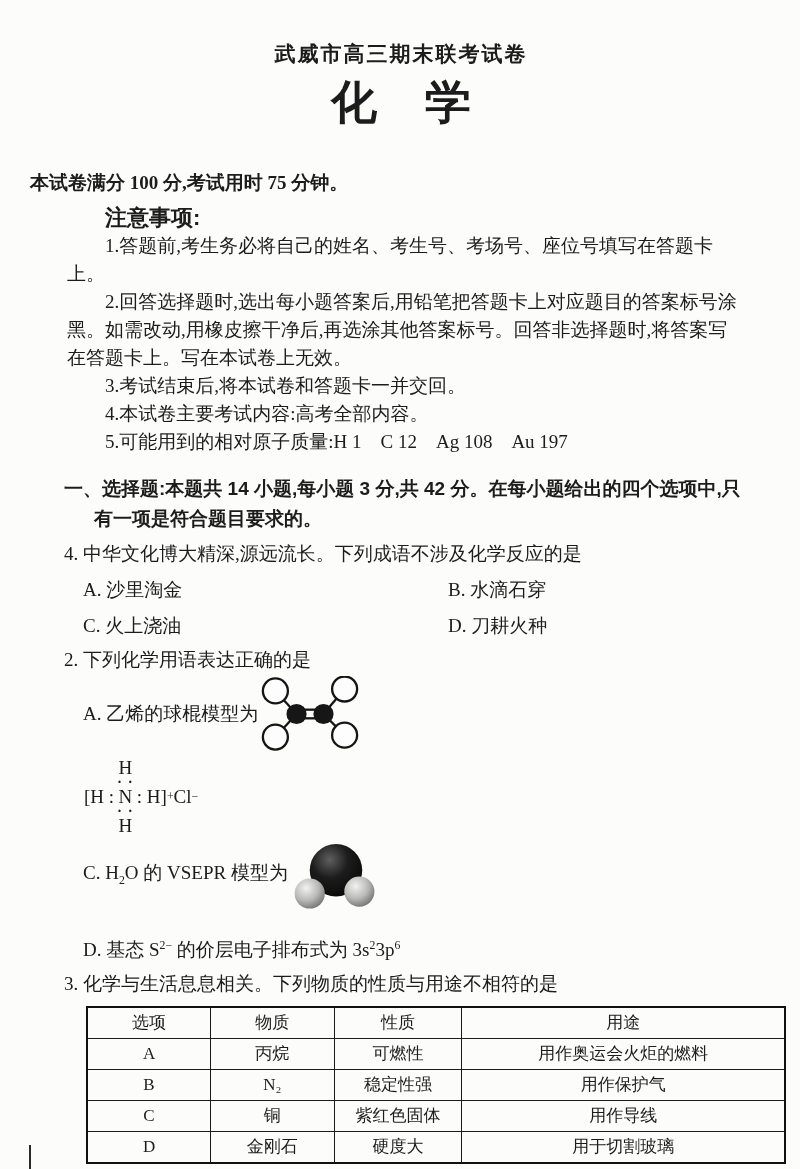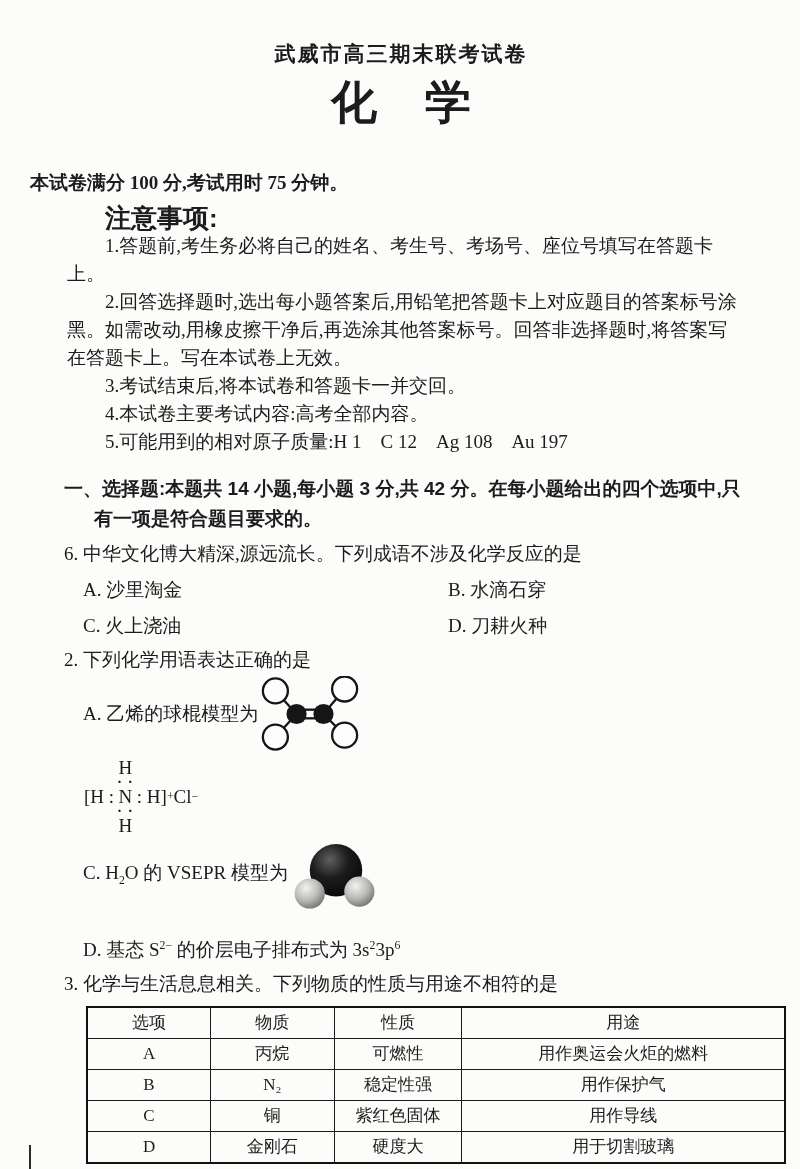--- a/index.html
+++ b/index.html
@@ -23,21 +23,21 @@
   .subject {
     display:inline-block; font-size:46px; font-weight:700;
     letter-spacing:48px; margin-right:-48px;
     font-family:"Liberation Sans","DejaVu Sans",sans-serif;
   }
   .exam-info { text-align:left; font-size:19px; margin-top:36px;font-weight:bold; }
 
   
   .notice { margin:8px 26px 0 37px; font-size:19px; line-height:28px; }
   .notice-heading {
-    font-weight:700; font-size:26px;
+    font-weight:700; font-size:22px;
     font-family:"Liberation Sans","DejaVu Sans",sans-serif;
     margin:0 0 2px 0;
   }
   .notice p { margin:0; text-indent:38px; }
 
   
   .main { margin:0 26px 0 34px; font-size:19px; line-height:28px; }
   .section-heading {
     margin-top:18px; font-weight:700; line-height:30px;
     padding-left:30px; text-indent:-30px;
@@ -103,21 +103,21 @@
     <p>2.回答选择题时,选出每小题答案后,用铅笔把答题卡上对应题目的答案标号涂黑。如需改动,用橡皮擦干净后,再选涂其他答案标号。回答非选择题时,将答案写在答题卡上。写在本试卷上无效。</p>
     <p>3.考试结束后,将本试卷和答题卡一并交回。</p>
     <p>4.本试卷主要考试内容:高考全部内容。</p>
     <p>5.可能用到的相对原子质量:H 1　C 12　Ag 108　Au 197</p>
   </div>
 
   <div class="main">
 
     <div class="section-heading">一、选择题:本题共 14 小题,每小题 3 分,共 42 分。在每小题给出的四个选项中,只有一项是符合题目要求的。</div>
 
-    <div class="question-stem">6. 中华文化博大精深,源远流长。下列成语不涉及化学反应的是</div>
+    <div class="question-stem">4. 中华文化博大精深,源远流长。下列成语不涉及化学反应的是</div>
     <div class="opt-row">
       <div class="opt">A. 沙里淘金</div>
       <div class="opt">B. 水滴石穿</div>
     </div>
     <div class="opt-row">
       <div class="opt">C. 火上浇油</div>
       <div class="opt">D. 刀耕火种</div>
     </div>
 
     <div class="question-stem">2. 下列化学用语表达正确的是</div>

